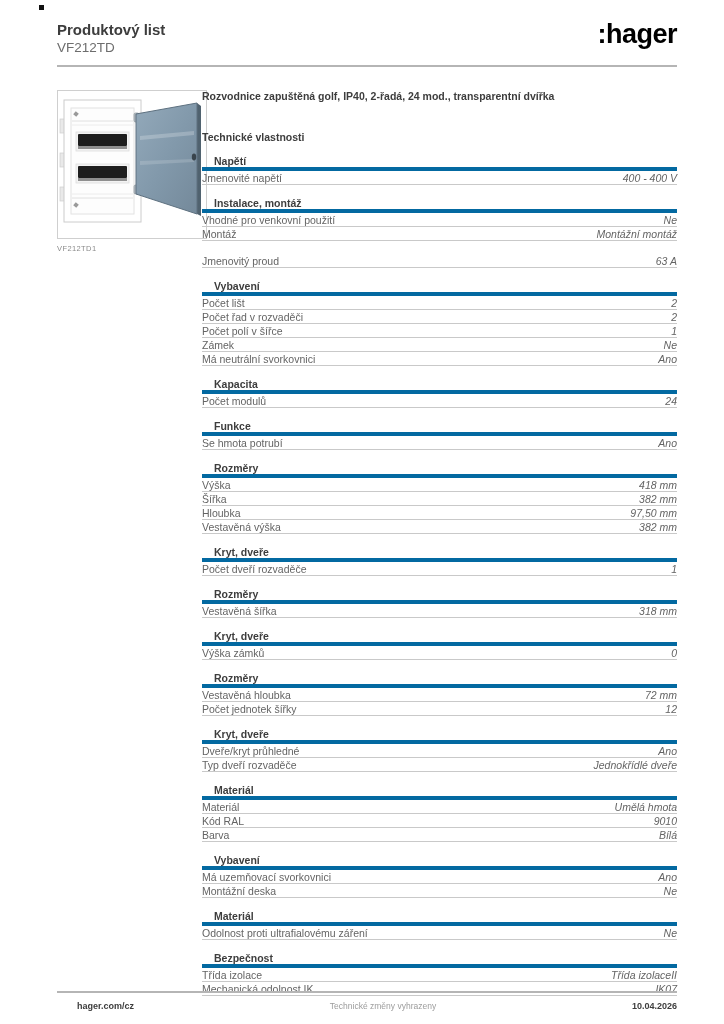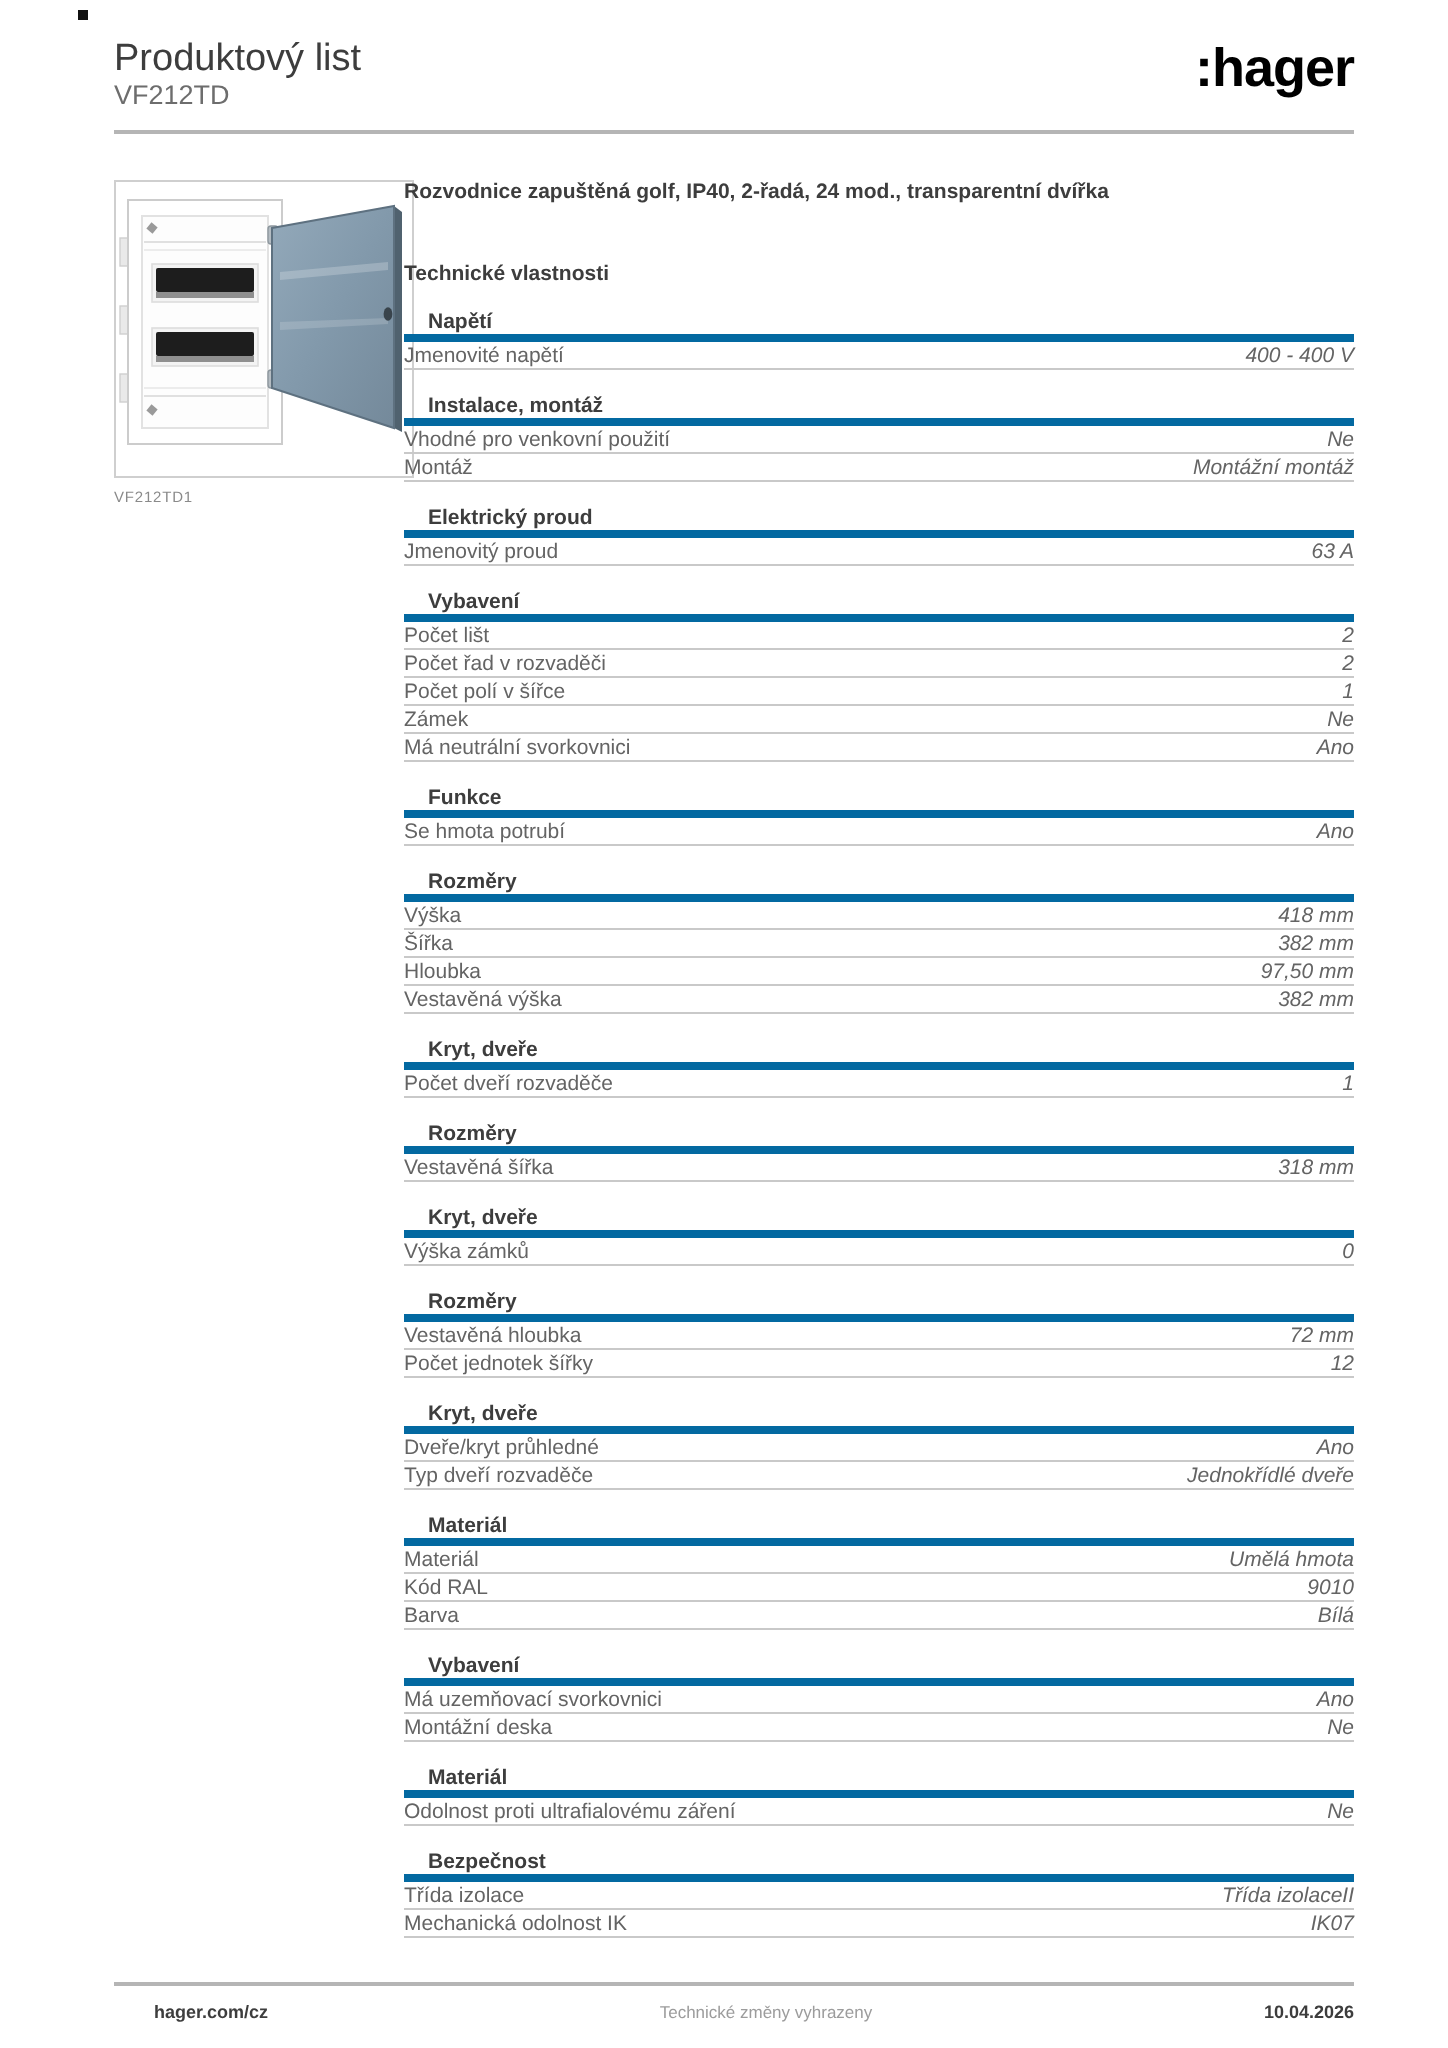--- a/index.html
+++ b/index.html
@@ -8,21 +8,21 @@
     position:relative;
     background:#ffffff;
     font-family:"Liberation Sans", sans-serif;
     color:#3f3f3f;
     overflow:hidden;
   }
   .crop-mark { position:absolute; left:39px; top:5px; width:5px; height:5px; background:#111; }
 
   
   .header { margin:20px 47px 0 57px; display:flex; justify-content:space-between; align-items:flex-start; }
-  .doc-type { font-size:19px; font-weight:400; color:#3d3d3d; line-height:19px; }
+  .doc-type { font-size:15px; font-weight:700; color:#3d3d3d; line-height:19px; }
   .product-code { font-size:13.5px; color:#6d6d6d; line-height:17px; }
   .logo { font-size:27px; font-weight:700; letter-spacing:-0.5px; line-height:26px; margin-top:1px; }
   .header-rule { margin:9px 47px 0 57px; height:2px; background:#b5b5b5; }
 
   
   .content { margin:23px 47px 0 57px; display:flex; align-items:flex-start; }
   .figure-col { width:132px; flex-shrink:0; margin-right:13px; }
   .figure-box { width:150px; height:149px; border:1px solid #cfcfcf; background:#fff; }
   .figure-caption { margin-top:5px; font-size:7.5px; letter-spacing:0.4px; color:#8a8a8a; }
 
@@ -129,21 +129,20 @@
           <div class="spec-row">
             <span class="spec-label">Vhodné pro venkovní použití</span>
             <span class="spec-value">Ne</span>
           </div>
           <div class="spec-row">
             <span class="spec-label">Montáž</span>
             <span class="spec-value">Montážní montáž</span>
           </div>
         </div>
         <div class="spec-section">
-          <div class="spec-section-title">Elektrický proud</div>
           <div class="spec-row">
             <span class="spec-label">Jmenovitý proud</span>
             <span class="spec-value">63 A</span>
           </div>
         </div>
         <div class="spec-section">
           <div class="spec-section-title">Vybavení</div>
           <div class="spec-row">
             <span class="spec-label">Počet lišt</span>
             <span class="spec-value">2</span>
@@ -156,20 +155,27 @@
             <span class="spec-label">Počet polí v šířce</span>
             <span class="spec-value">1</span>
           </div>
           <div class="spec-row">
             <span class="spec-label">Zámek</span>
             <span class="spec-value">Ne</span>
           </div>
           <div class="spec-row">
             <span class="spec-label">Má neutrální svorkovnici</span>
             <span class="spec-value">Ano</span>
+          </div>
+        </div>
+        <div class="spec-section">
+          <div class="spec-section-title">Kapacita</div>
+          <div class="spec-row">
+            <span class="spec-label">Počet modulů</span>
+            <span class="spec-value">24</span>
           </div>
         </div>
         <div class="spec-section">
           <div class="spec-section-title">Funkce</div>
           <div class="spec-row">
             <span class="spec-label">Se hmota potrubí</span>
             <span class="spec-value">Ano</span>
           </div>
         </div>
         <div class="spec-section">

